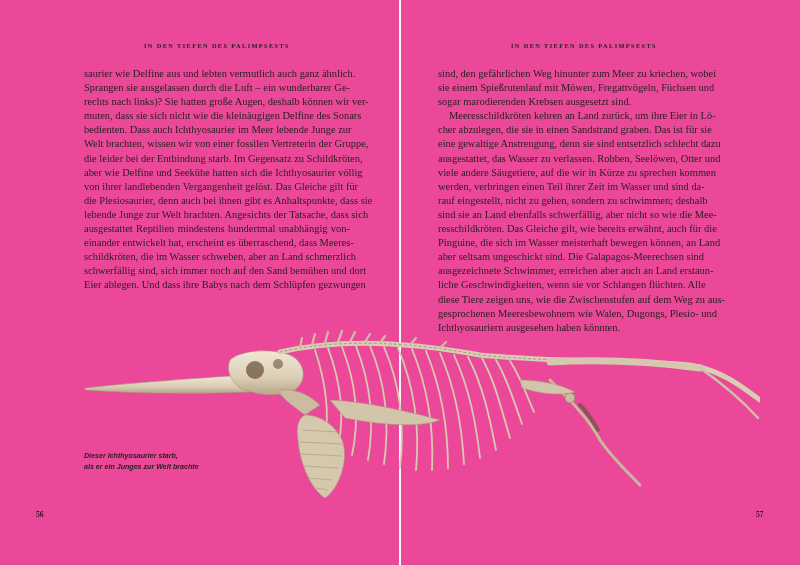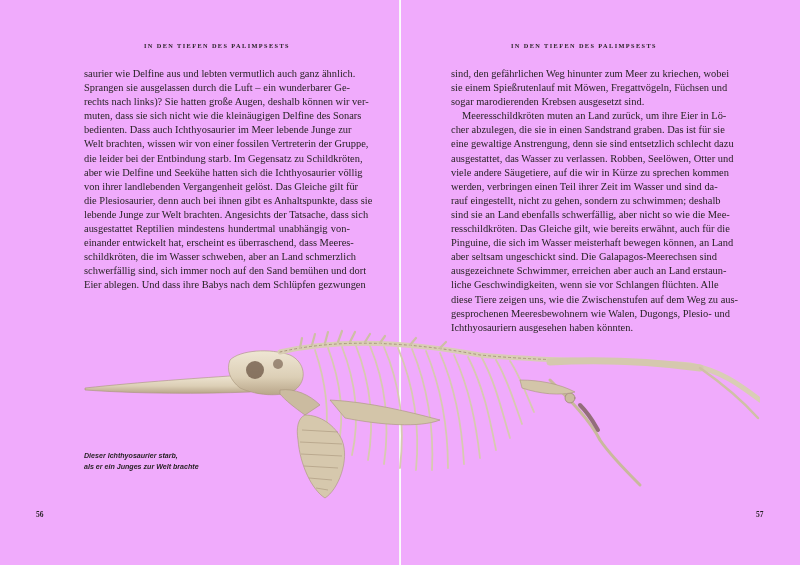--- a/index.html
+++ b/index.html
@@ -1,18 +1,18 @@
 <!DOCTYPE html>
 <html><head>
 <meta charset="utf-8">
 <style>
   html, body { margin: 0; padding: 0; background: #ffffff; }
   body { width: 800px; height: 565px; position: relative; overflow: hidden;
          font-family: "DejaVu Serif", "Liberation Serif", serif; color: #231f20; }
-  .spread { position: absolute; inset: 0; background: #f0abfc; }
+  .spread { position: absolute; inset: 0; background: #ec4899; }
   .gutter { position: absolute; left: 399px; top: 0; width: 2px; height: 565px;
             background: linear-gradient(90deg, #f4f4f4, #ffffff); }
   .running-head { position: absolute; top: 42px; width: 266px; text-align: center;
                   font-family: "Liberation Serif", serif; font-size: 6.3px; font-weight: bold;
                   letter-spacing: 1.4px; color: #231f20; }
   .column { position: absolute; top: 67px; width: 266px;
             font-family: "Liberation Serif", serif; font-size: 10.45px; line-height: 14.1px;
             text-align: justify; hyphens: manual; color: #231f20; }
   .column p { margin: 0; }
   .line { display: block; text-align: justify; text-align-last: justify; white-space: nowrap; }
@@ -59,28 +59,28 @@
       <div>Dieser Ichthyosaurier starb,</div>
       <div>als er ein Junges zur Welt brachte</div>
     </div>
 
     <div class="folio" style="left:36px;">56</div>
   </div>
 
   <div>
     <div class="running-head" style="left:451px;">IN DEN TIEFEN DES PALIMPSESTS</div>
 
-    <div class="column" style="left:451px;">
+    <div class="column" style="left:438px;">
       <p>
         <span class="line">sind, den gefährlichen Weg hinunter zum Meer zu kriechen, wobei</span>
         <span class="line">sie einem Spießrutenlauf mit Möwen, Fregattvögeln, Füchsen und</span>
         <span class="line last">sogar marodierenden Krebsen ausgesetzt sind.</span>
       </p>
       <p>
-        <span class="line" style="padding-left:11px;">Meeresschildkröten muten an Land zurück, um ihre Eier in Lö-</span>
+        <span class="line" style="padding-left:11px;">Meeresschildkröten kehren an Land zurück, um ihre Eier in Lö-</span>
         <span class="line">cher abzulegen, die sie in einen Sandstrand graben. Das ist für sie</span>
         <span class="line">eine gewaltige Anstrengung, denn sie sind entsetzlich schlecht dazu</span>
         <span class="line">ausgestattet, das Wasser zu verlassen. Robben, Seelöwen, Otter und</span>
         <span class="line">viele andere Säugetiere, auf die wir in Kürze zu sprechen kommen</span>
         <span class="line">werden, verbringen einen Teil ihrer Zeit im Wasser und sind da-</span>
         <span class="line">rauf eingestellt, nicht zu gehen, sondern zu schwimmen; deshalb</span>
         <span class="line">sind sie an Land ebenfalls schwerfällig, aber nicht so wie die Mee-</span>
         <span class="line">resschildkröten. Das Gleiche gilt, wie bereits erwähnt, auch für die</span>
         <span class="line">Pinguine, die sich im Wasser meisterhaft bewegen können, an Land</span>
         <span class="line">aber seltsam ungeschickt sind. Die Galapagos-Meerechsen sind</span>

